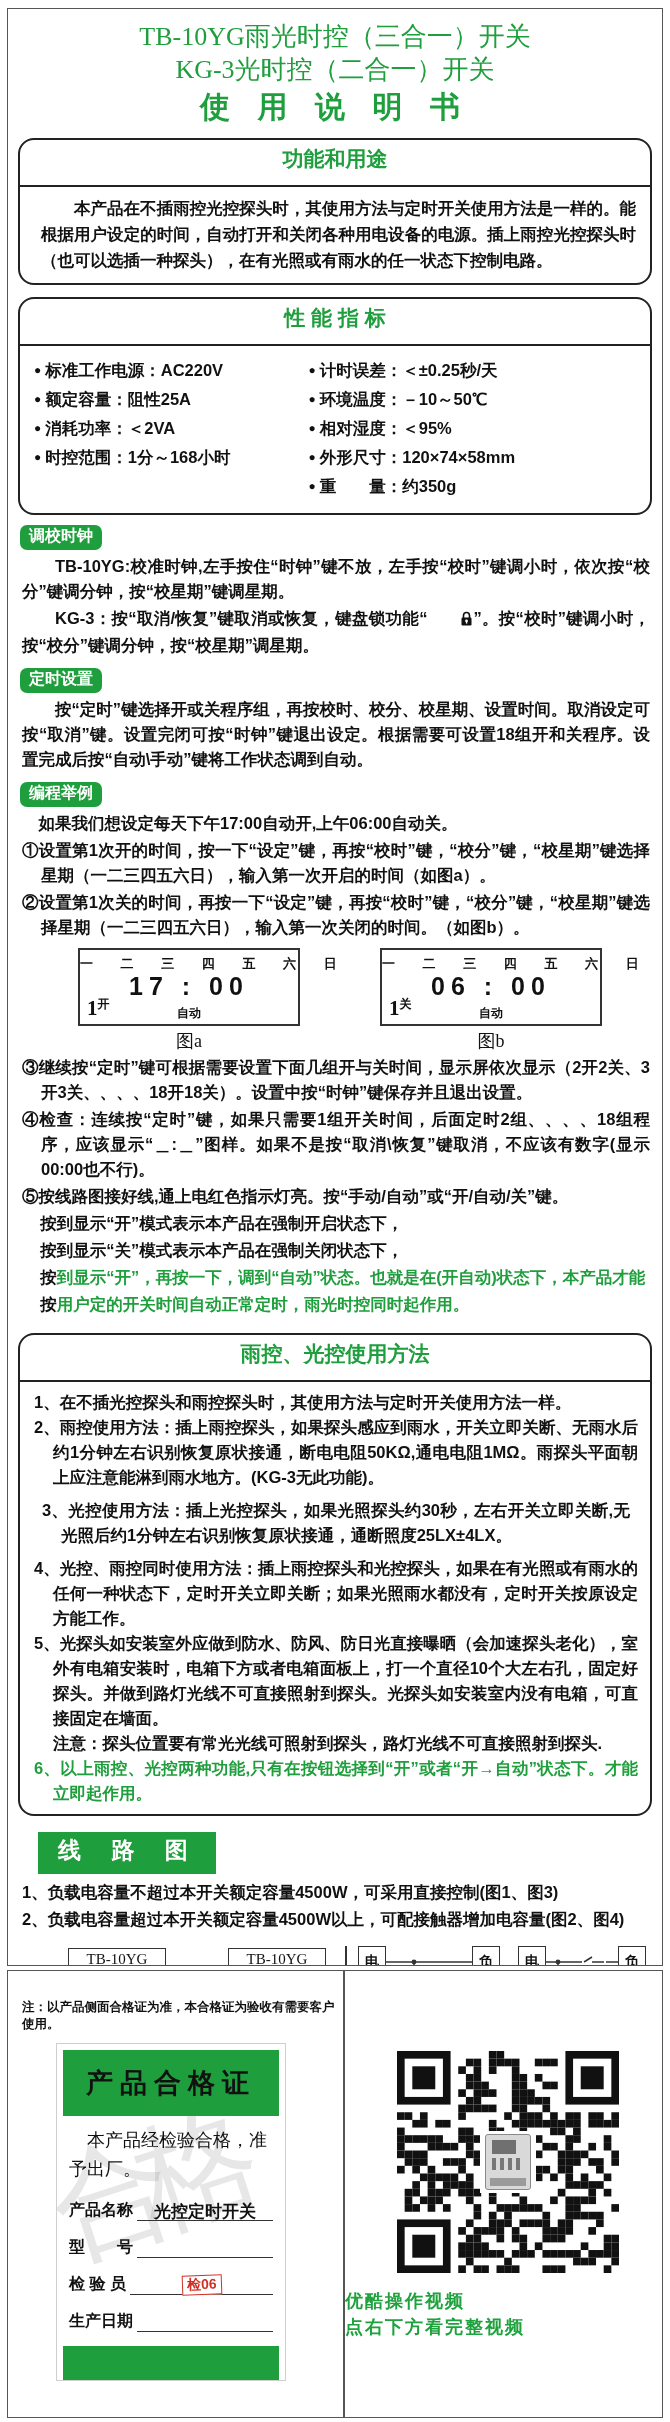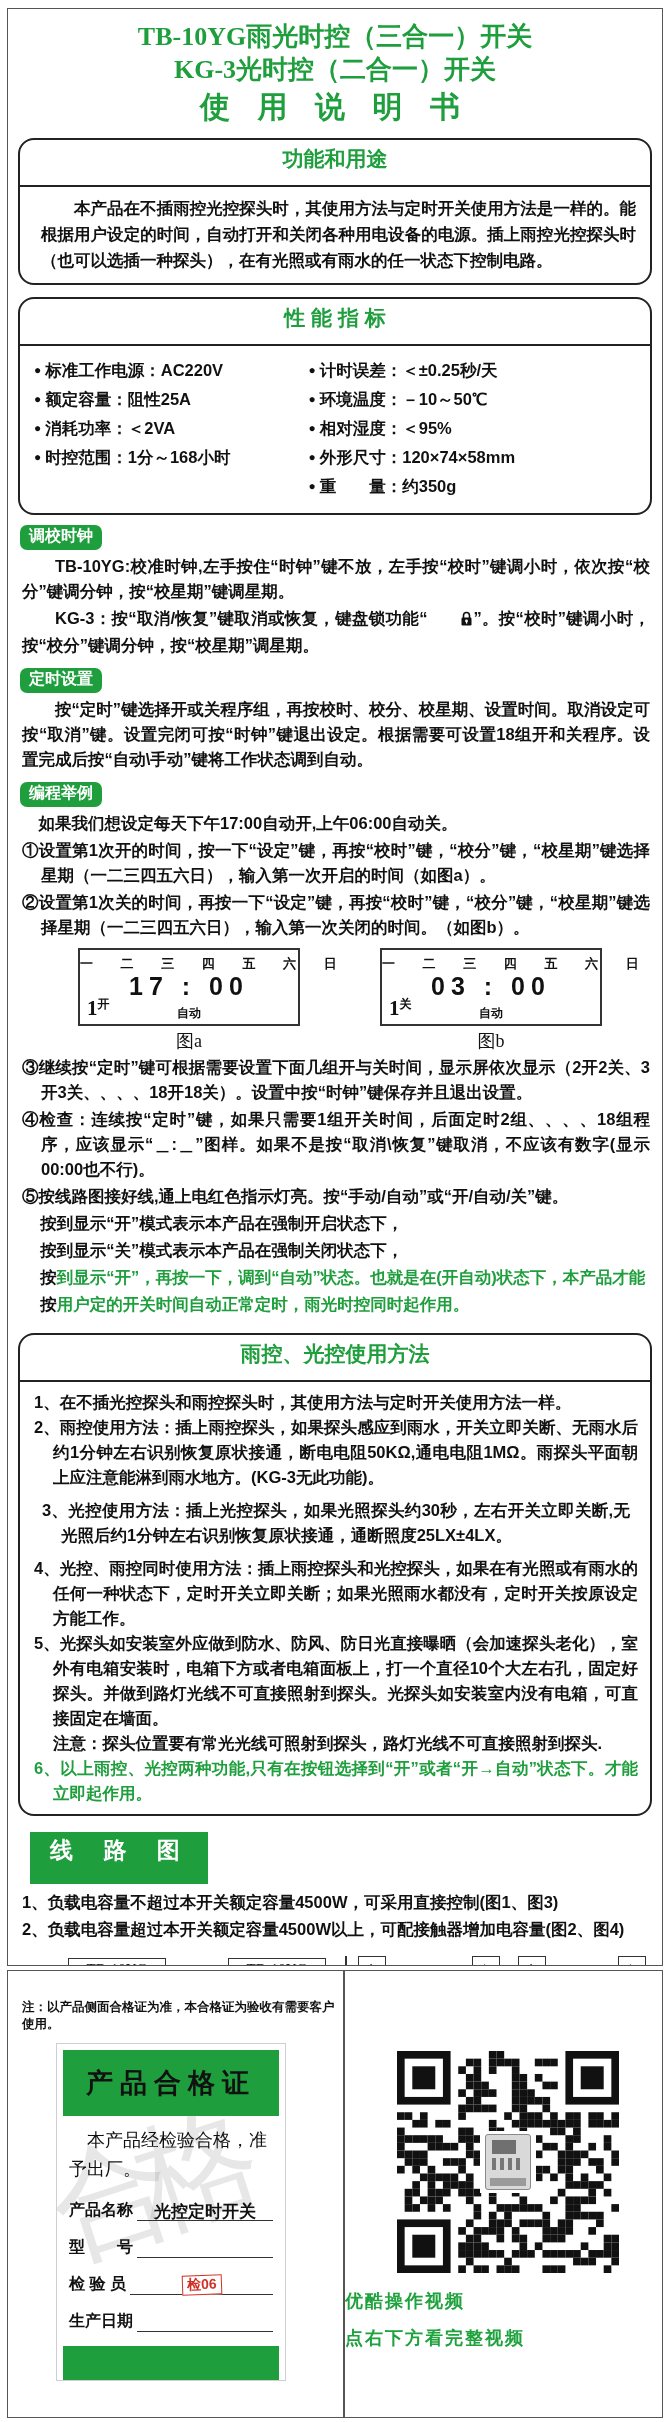--- a/index.html
+++ b/index.html
@@ -3,21 +3,21 @@
 <meta charset="utf-8">
 <style>
   html,body{margin:0;padding:0;background:#fff;}
   body{font-family:"Liberation Sans",sans-serif;color:#111;width:670px;}
   .page{position:relative;width:670px;height:2422px;background:#fff;overflow:hidden;}
   .sheet{position:absolute;left:7px;top:8px;width:654px;height:1956px;border:1px solid #555;overflow:hidden;}
   .bottom-sheet{position:absolute;left:7px;top:1970px;width:654px;height:446px;border:1px solid #555;display:flex;}
 
   
   .titles{text-align:center;margin-top:12px;line-height:1.25;}
-  .t1{font-family:"Liberation Serif",serif;font-weight:bold;font-size:26px;color:#1e9e3c;}
+  .t1{font-family:"Liberation Serif",serif;font-weight:normal;font-size:26px;color:#1e9e3c;}
   .t2{font-family:"Liberation Serif",serif;font-weight:bold;font-size:30px;color:#1e9e3c;letter-spacing:10px;margin-top:2px;}
 
   
   .rbox{border:2px solid #222;border-radius:16px;margin:12px 10px 0 10px;overflow:hidden;background:#fff;}
   .rbox-title{font-size:21px;font-weight:bold;color:#1e9e3c;text-align:center;padding:5px 0 12px 0;border-bottom:2px solid #222;}
   .rbox-body{font-size:16.5px;line-height:26px;font-weight:bold;padding:8px 14px 10px 21px;text-align:justify;}
   .ind2{text-indent:2em;}
 
   
   .specs-cols{display:flex;padding:10px 6px 12px 14px;}
@@ -38,21 +38,21 @@
   .lcd{width:218px;height:74px;border:2px solid #333;position:relative;background:#fff;}
   .lcd-week{font-size:13px;font-weight:bold;letter-spacing:12px;text-align:center;margin-top:5px;white-space:nowrap;}
   .lcd-time{font-size:25px;font-weight:bold;text-align:center;letter-spacing:6px;line-height:26px;}
   .lcd-group{position:absolute;left:7px;bottom:3px;font-weight:bold;}
   .lcd-group .g{font-size:21px;font-family:"Liberation Serif",serif;}
   .lcd-group .m{font-size:12px;vertical-align:7px;}
   .lcd-status{position:absolute;left:0;right:0;bottom:2px;text-align:center;font-size:12px;font-weight:bold;}
   .lcd-cap{text-align:center;font-size:18px;font-family:"Liberation Serif",serif;margin-top:3px;}
 
   
-  .circuit-title{display:inline-block;background:#1e9e3c;color:#fff;font-size:23px;font-weight:bold;letter-spacing:12px;padding:3px 16px 18px 20px;margin:16px 0 4px 22px;}
+  .circuit-title{display:inline-block;background:#1e9e3c;color:#fff;font-size:23px;font-weight:bold;letter-spacing:12px;padding:3px 16px 8px 20px;margin:16px 0 4px 30px;}
   .wiring{position:relative;height:218px;margin:14px 6px 0 6px;}
   .wpanel{position:absolute;top:0;height:218px;}
   .wp-left{left:6px;width:322px;}
   .wp-right{left:338px;width:312px;}
   .wdivider{position:absolute;left:331px;top:0;height:186px;border-left:2px solid #333;}
   .wbox{position:absolute;border:1.5px solid #333;background:#fff;}
   .wlabel-v{font-size:14px;font-weight:bold;line-height:17px;text-align:center;padding-top:6px;}
   .wmodel{font-family:"Liberation Serif",serif;font-size:15px;text-align:center;padding-top:2px;}
   .wterm{position:absolute;border:1.5px solid #333;width:21px;height:22px;font-size:13px;font-weight:bold;text-align:center;line-height:22px;background:#fff;}
   .wire-svg{position:absolute;left:0;top:0;}
@@ -73,21 +73,21 @@
   .cert-foot{background:#1e9e3c;height:52px;margin:14px 6px 6px 6px;}
   .watermark{position:absolute;left:-6px;top:64px;font-family:"Liberation Serif",serif;font-size:120px;color:rgba(120,120,120,0.18);transform:rotate(-18deg);letter-spacing:-30px;pointer-events:none;}
   .qr-wrap{position:absolute;left:52px;top:80px;width:222px;height:222px;}
   .qr-center{position:absolute;left:83px;top:80px;width:56px;height:62px;background:#fff;display:flex;align-items:center;justify-content:center;}
   .dev{width:44px;height:54px;background:#d9d9d9;border:1px solid #8a8a8a;border-radius:3px;position:relative;}
   .dev-screen{position:absolute;left:6px;top:5px;width:24px;height:14px;background:#707070;}
   .dev-dots{position:absolute;left:6px;top:23px;width:30px;height:12px;background:repeating-linear-gradient(90deg,#777 0 4px,transparent 4px 8px);}
   .dev-base{position:absolute;left:4px;bottom:3px;width:36px;height:8px;background:#9a9a9a;}
   .video-text{position:absolute;left:0;width:100%;text-align:left;color:#1fa23e;font-weight:bold;font-size:18px;letter-spacing:2px;}
   .vt1{top:318px;}
-  .vt2{top:355px;}
+  .vt2{top:344px;}
 </style>
 </head>
 <body>
 
 <div class="page">
 
   <div class="sheet">
 
     <div class="titles">
       <div class="t1">TB-10YG雨光时控（三合一）开关</div>
@@ -147,21 +147,21 @@
           <div class="lcd-week">一 二 三 四 五 六 日</div>
           <div class="lcd-time">17 : 00</div>
           <div class="lcd-group"><span class="g">1</span><span class="m">开</span></div>
           <div class="lcd-status">自动</div>
         </div>
         <div class="lcd-cap">图a</div>
       </div>
       <div>
         <div class="lcd">
           <div class="lcd-week">一 二 三 四 五 六 日</div>
-          <div class="lcd-time">03 : 00</div>
+          <div class="lcd-time">06 : 00</div>
           <div class="lcd-group"><span class="g">1</span><span class="m">关</span></div>
           <div class="lcd-status">自动</div>
         </div>
         <div class="lcd-cap">图b</div>
       </div>
     </div>
 
     <div class="para hang">③继续按“定时”键可根据需要设置下面几组开与关时间，显示屏依次显示（2开2关、3开3关、、、、18开18关）。设置中按“时钟”键保存并且退出设置。</div>
     <div class="para hang">④检查：连续按“定时”键，如果只需要1组开关时间，后面定时2组、、、、18组程序，应该显示“＿:＿”图样。如果不是按“取消\恢复”键取消，不应该有数字(显示00:00也不行)。</div>
     <div class="para hang">⑤按线路图接好线,通上电红色指示灯亮。按“手动/自动”或“开/自动/关”键。</div>

